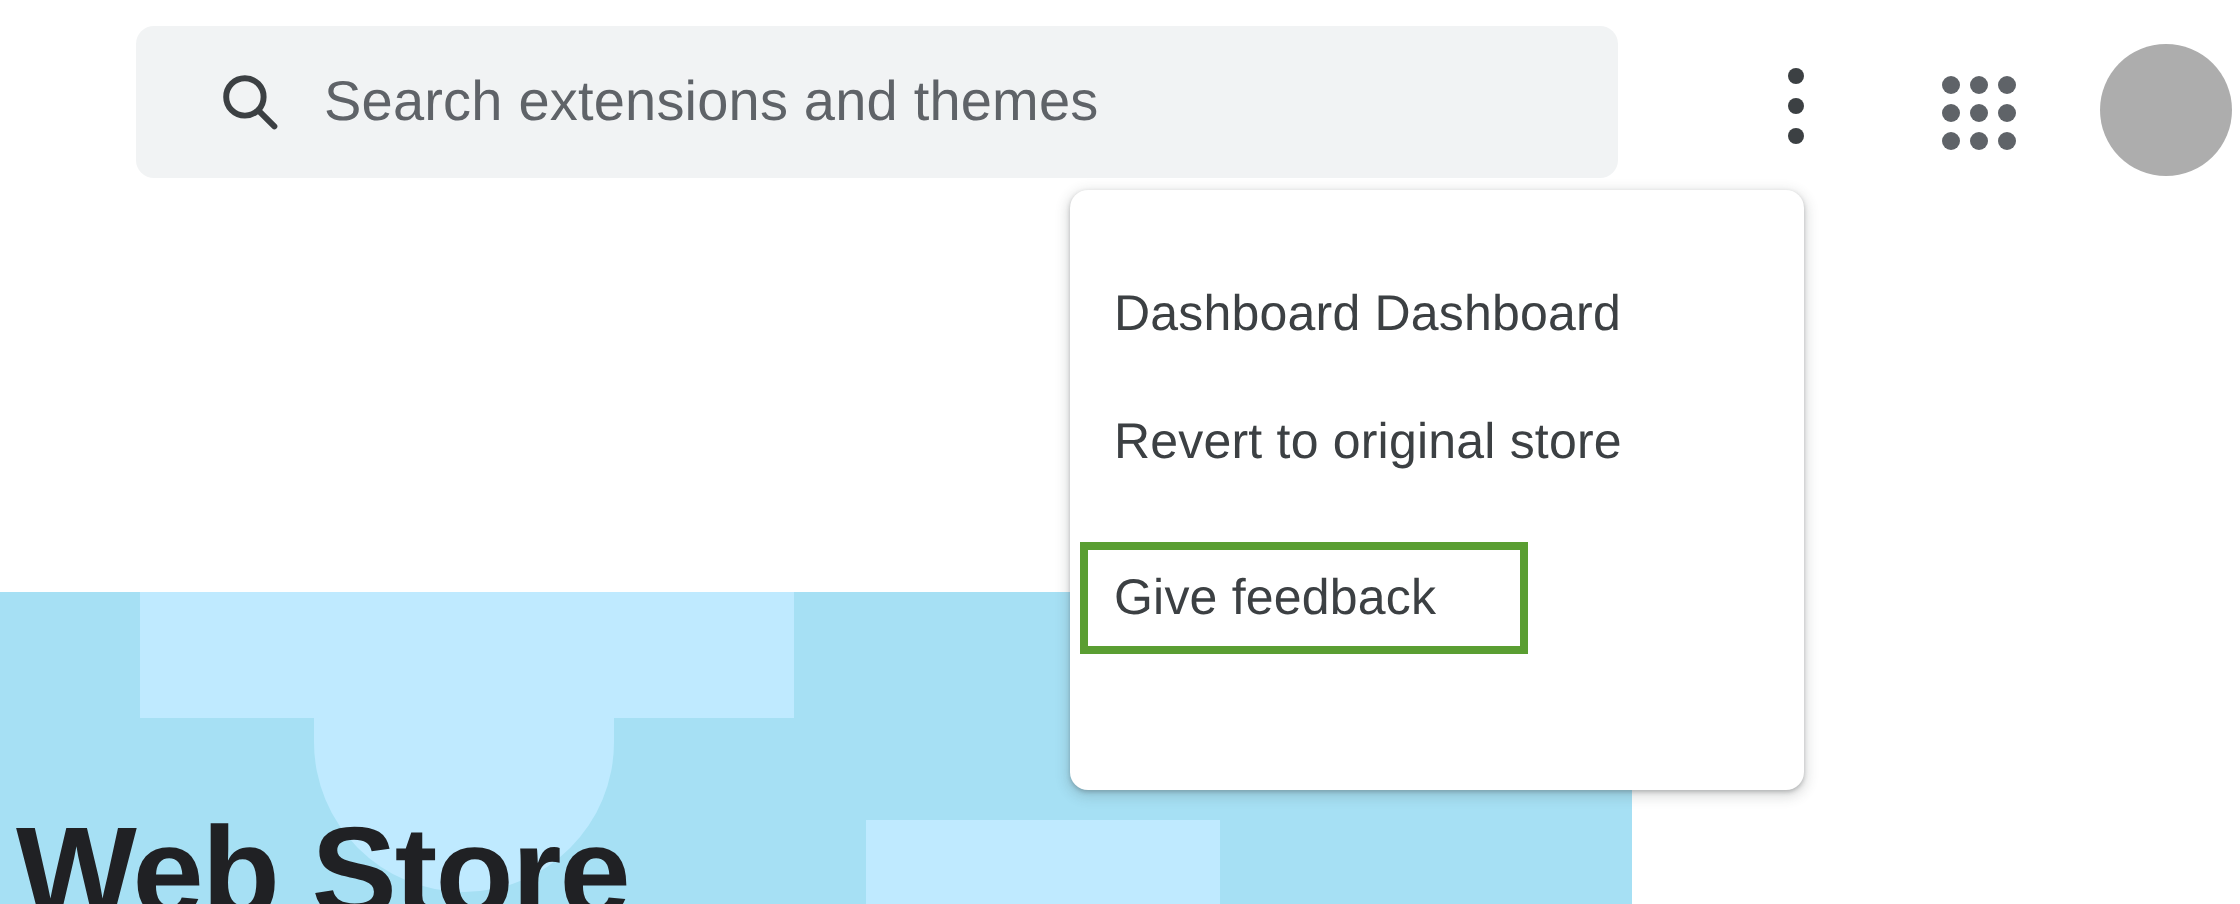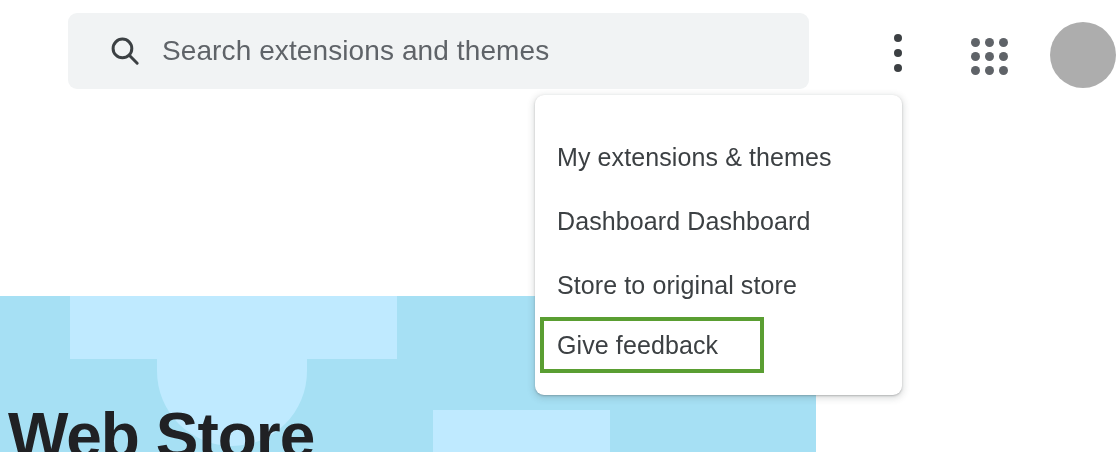--- a/index.html
+++ b/index.html
@@ -191,21 +191,21 @@
     white-space: nowrap;
     letter-spacing: 0.1px;
   }
   .menu-item.highlighted {
     margin-left: 5px;
     width: 224px;
     border: 4px solid #4c1d95;
     padding-left: 13px;
     box-sizing: border-box;
     height: 56px;
-    margin-top: 0;
+    margin-top: 18px;
   }
 </style>
 </head>
 <body>
 
 <div id="header">
 
   <div id="search-bar" style="background: rgb(241, 243, 244);">
     <svg id="search-icon" viewBox="0 0 24 24" fill="none">
       <circle cx="10.2" cy="10.2" r="6.6" stroke="#3c4043" stroke-width="2.1"></circle>
@@ -236,17 +236,16 @@
 </div>
 
 <div id="hero-banner" style="background: rgb(166, 224, 244);">
   <div class="deco" id="deco-rect-top" style="background: rgb(191, 234, 255);"></div>
   <div class="deco" id="deco-halfcircle" style="background: rgb(191, 234, 255);"></div>
   <div class="deco" id="deco-rect-bottom" style="background: rgb(191, 234, 255);"></div>
 </div>
 <h1 id="hero-title">Web Store</h1>
 
 <div id="dropdown-menu">
-  <div class="menu-item">My extensions &amp; themes</div>
   <div class="menu-item">Dashboard Dashboard</div>
-  <div class="menu-item">Store to original store</div>
+  <div class="menu-item">Revert to original store</div>
   <div class="menu-item highlighted" style="border-color: rgb(90, 158, 50);">Give feedback</div>
 </div>
 
 </body></html>

